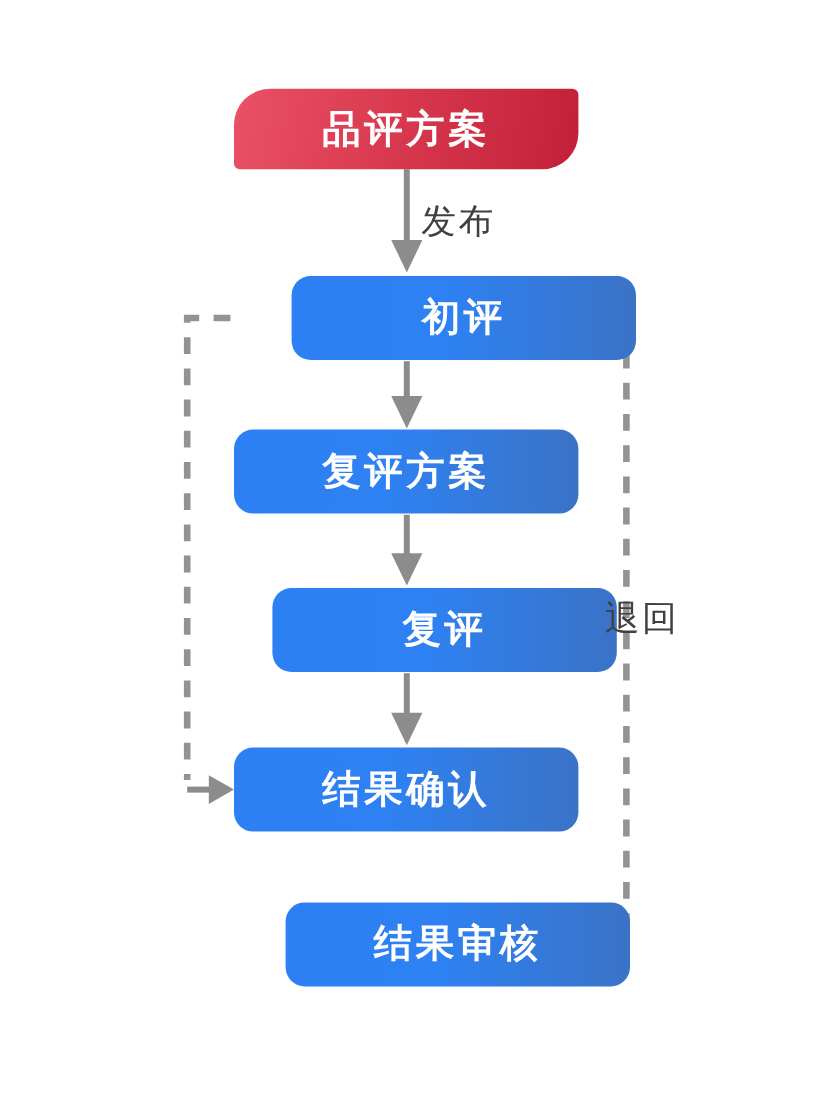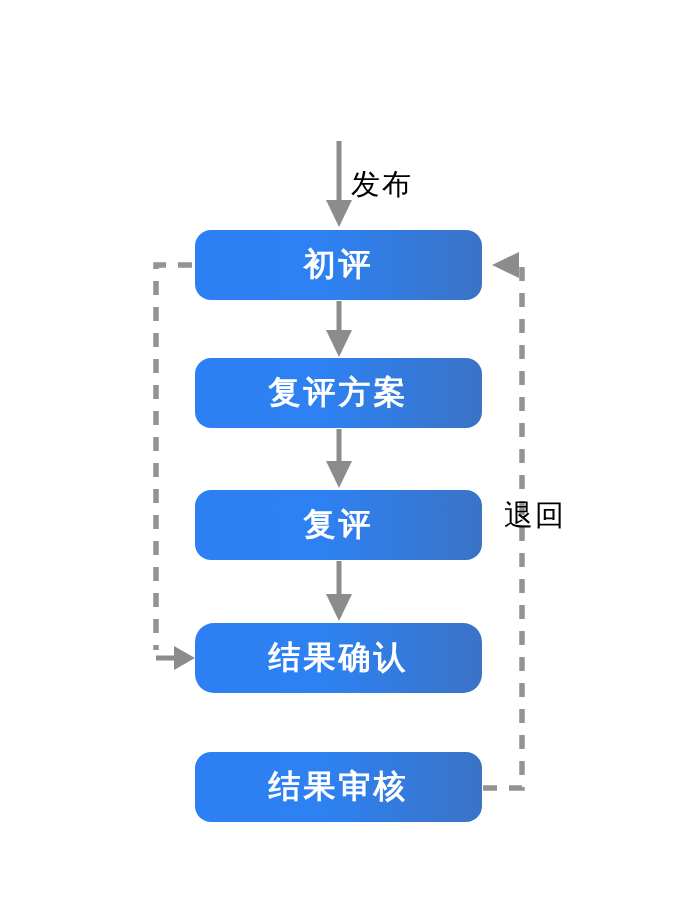--- a/index.html
+++ b/index.html
@@ -17,28 +17,28 @@
     display:flex;align-items:center;justify-content:center;
     color:#ffffff;font-weight:bold;font-size:32px;letter-spacing:3px;
     border-radius:16px;
     background:linear-gradient(90deg,#2C80F4 0%,#2E81F2 45%,#3A73C6 100%);
   }
   .node.start{
     top:74px;height:67px;
     border-radius:30px 5px 30px 5px;
     background:linear-gradient(100deg,#EA5166 0%,#D93A50 45%,#C22038 100%);
   }
-  .n2{top:230px;}
+  .n2{top:230px;margin-left:48px;}
   .n3{top:358px;justify-content:center;}
-  .n4{top:490px;}
-  .n5{top:623px;border-radius:19px;}
-  .n6{top:752px;}
+  .n4{top:490px;margin-left:32px;}
+  .n5{top:623px;}
+  .n6{top:752px;margin-left:43px;}
   .edge-label{
     position:absolute;
-    color:#000000;font-size:29px;letter-spacing:2px;
+    color:#404040;font-size:29px;letter-spacing:2px;
     white-space:nowrap;
   }
   .lbl-publish{left:351px;top:165px;}
   .lbl-return{left:504px;top:496px;}
 </style>
 </head>
 <body>
 
 <div class="canvas">
 
@@ -69,20 +69,23 @@
       <line x1="156" y1="658" x2="176" y2="658" stroke="#8C8C8C" stroke-width="5"></line>
       <polygon points="174,646 174,670 195,658" fill="#8C8C8C" stroke="none"></polygon>
     </g>
 
     <g>
       <polyline points="483,788 522,788 522,265 519,265" fill="none" stroke="#939393" stroke-width="5.5" stroke-dasharray="14 12"></polyline>
       <polygon points="519,252 519,278 492,265" fill="#8C8C8C" stroke="none"></polygon>
     </g>
   </svg>
 
+  <div class="node start">
+    <span>品评方案</span>
+  </div>
 
   <div class="node n2">
     <span>初评</span>
   </div>
 
   <div class="node n3">
     <span>复评方案</span>
   </div>
 
   <div class="node n4">

